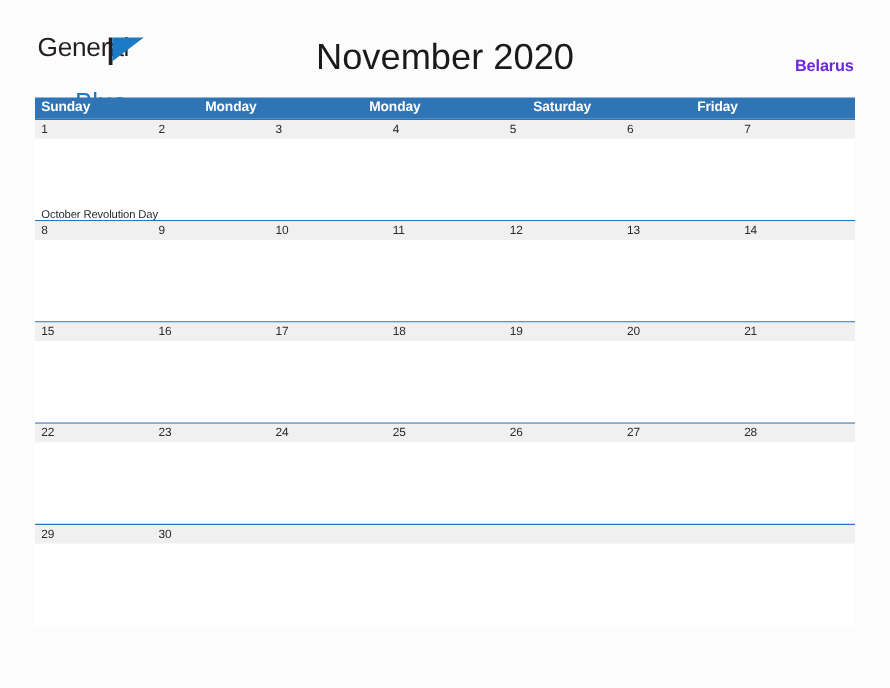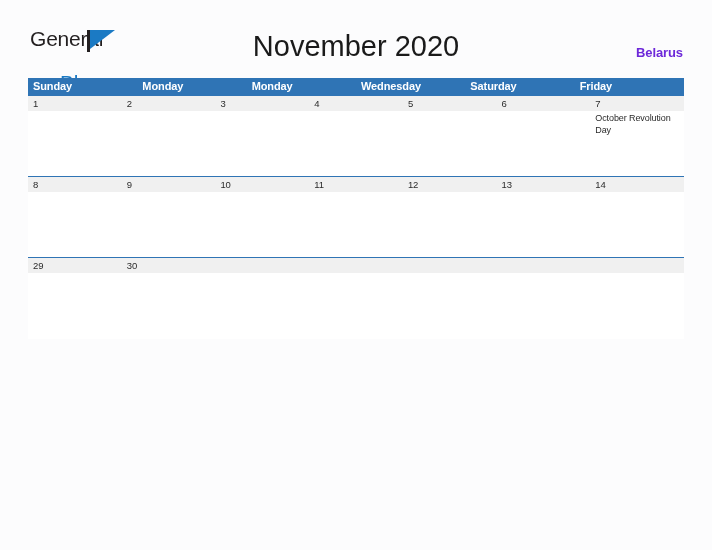--- a/index.html
+++ b/index.html
@@ -158,20 +158,21 @@
     color: #2b2b2b;
     letter-spacing: -0.1px;
   }
   .num.empty { color: transparent; }
 
   .eventstrip {
     display: flex;
     width: 100%;
     height: 66px;
     background: #ffffff;
+    flex-direction: column;
   }
   .ev {
     flex: 1 1 0;
     padding: 2px 6px 0 5px;
     font-size: 9px;
     line-height: 11.5px;
     color: #2b2b2b;
     letter-spacing: -0.1px;
     word-wrap: break-word;
   }
@@ -197,21 +198,20 @@
     <div class="country">Belarus</div>
 
   </div>
 
   <div class="cal">
 
     <div class="dow-row">
       <div class="dow">Sunday</div>
       <div class="dow">Monday</div>
       <div class="dow">Monday</div>
-      <div class="dow">Wednesday</div>
       <div class="dow">Saturday</div>
       <div class="dow">Friday</div>
     </div>
 
     <div class="week">
       <div class="numstrip">
         <div class="num">1</div>
         <div class="num">2</div>
         <div class="num">3</div>
         <div class="num">4</div>
@@ -244,21 +244,61 @@
         <div class="ev"></div>
         <div class="ev"></div>
         <div class="ev"></div>
         <div class="ev"></div>
         <div class="ev"></div>
         <div class="ev"></div>
         <div class="ev"></div>
       </div>
     </div>
 
-
+    <div class="week">
+      <div class="numstrip">
+        <div class="num">15</div>
+        <div class="num">16</div>
+        <div class="num">17</div>
+        <div class="num">18</div>
+        <div class="num">19</div>
+        <div class="num">20</div>
+        <div class="num">21</div>
+      </div>
+      <div class="eventstrip">
+        <div class="ev"></div>
+        <div class="ev"></div>
+        <div class="ev"></div>
+        <div class="ev"></div>
+        <div class="ev"></div>
+        <div class="ev"></div>
+        <div class="ev"></div>
+      </div>
+    </div>
+
+    <div class="week">
+      <div class="numstrip">
+        <div class="num">22</div>
+        <div class="num">23</div>
+        <div class="num">24</div>
+        <div class="num">25</div>
+        <div class="num">26</div>
+        <div class="num">27</div>
+        <div class="num">28</div>
+      </div>
+      <div class="eventstrip">
+        <div class="ev"></div>
+        <div class="ev"></div>
+        <div class="ev"></div>
+        <div class="ev"></div>
+        <div class="ev"></div>
+        <div class="ev"></div>
+        <div class="ev"></div>
+      </div>
+    </div>
 
     <div class="week">
       <div class="numstrip">
         <div class="num">29</div>
         <div class="num">30</div>
         <div class="num empty"></div>
         <div class="num empty"></div>
         <div class="num empty"></div>
         <div class="num empty"></div>
         <div class="num empty"></div>

